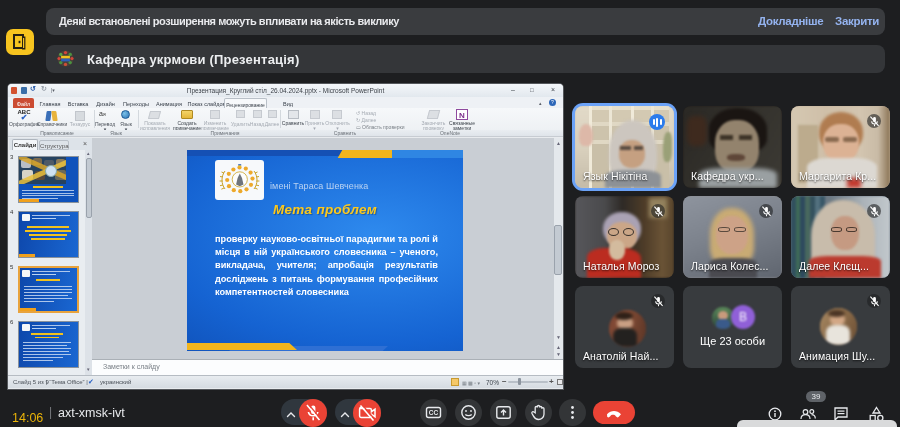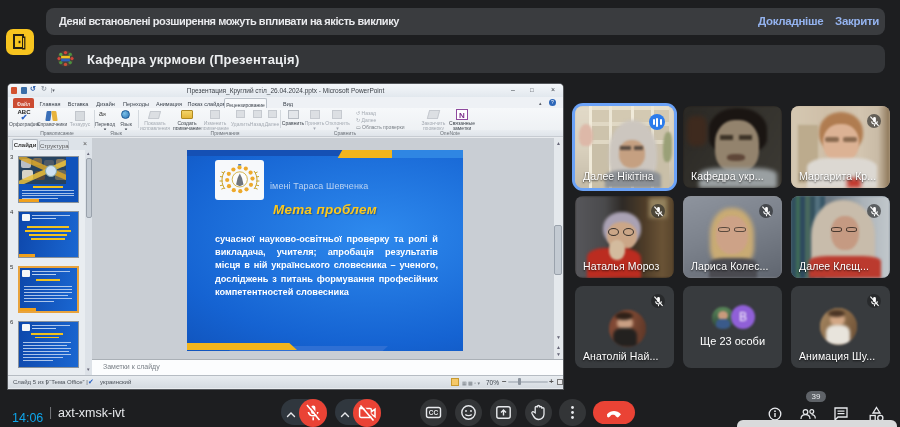--- a/index.html
+++ b/index.html
@@ -317,23 +317,23 @@
           <rect x="23.2" y="4.2" width="3" height="1.4" fill="#2d5fb8"></rect>
           <rect x="23.2" y="5.6" width="3" height="1.2" fill="#f2c21d"></rect>
         </svg>
       </div>
 
       <div class="abs" style="left:83px;top:31px;width:180px;font-size:9px;color:#b9d2f2;letter-spacing:0.1px;">імені Тараса Шевченка</div>
 
       <div class="abs" style="left:0px;top:52px;width:276px;text-align:center;font-size:13.5px;font-weight:bold;font-style:italic;color:#fdc91c;text-shadow:1px 1px 1px rgba(0,0,0,.3);letter-spacing:0.3px;">Мета проблем</div>
 
       <div class="abs" style="left:28px;top:83px;width:223px;font-size:9.2px;line-height:13.2px;font-weight:bold;color:#fff;">
-        <div style="text-align:justify;text-align-last:justify;">сучасної науково-освітньої проверку та ролі й</div>
+        <div style="text-align:justify;text-align-last:justify;">проверку науково-освітньої парадигми та ролі й</div>
+        <div style="text-align:justify;text-align-last:justify;">місця в ній українського словесника – ученого,</div>
         <div style="text-align:justify;text-align-last:justify;">викладача, учителя; апробація результатів</div>
-        <div style="text-align:justify;text-align-last:justify;">місця в ній українського словесника – ученого,</div>
         <div style="text-align:justify;text-align-last:justify;">досліджень з питань формування професійних</div>
         <div>компетентностей словесника</div>
       </div>
     </div>
   </div>
 
   <div class="tile abs" id="t1" style="left:575px; top:106px; box-shadow:0 0 0 3px #6ba2f7; background:#cfc6b8;">
     <div class="abs" style="left:0;top:0;width:99px;height:82px;background:linear-gradient(180deg,#e2dac8 0%,#d8cfbc 55%,#c4bba8 100%);"></div>
     <div class="abs" style="left:14px;top:0;width:80px;height:82px;background:
       linear-gradient(90deg,#f0ead9 0 3px,transparent 3px 20px,#ece6d5 20px 23px,transparent 23px 42px,#f0ead9 42px 45px,transparent 45px 62px,#ece6d5 62px 65px,transparent 65px),
@@ -343,21 +343,21 @@
     <div class="abs" style="left:34px;top:14px;width:48px;height:64px;background:#ccc6bf;border-radius:50% 50% 36% 36%;filter:blur(1.5px);"></div>
     <div class="abs" style="left:44px;top:34px;width:26px;height:28px;background:#c5a081;border-radius:46%;filter:blur(1px);"></div>
     <div class="abs" style="left:45px;top:40px;width:11px;height:4px;background:#5a4c42;filter:blur(1px);"></div>
     <div class="abs" style="left:59px;top:40px;width:9px;height:4px;background:#5a4c42;filter:blur(1px);"></div>
     <div class="abs" style="left:30px;top:64px;width:56px;height:18px;background:#8d9196;border-radius:35% 35% 0 0;filter:blur(1.5px);"></div>
     <div class="abs spk" style="right:9px;top:8px;width:16px;height:16px;border-radius:50%;background:#2c7cec;">
       <span style="position:absolute;left:3.5px;top:5px;width:2px;height:6px;background:#fff;border-radius:1px;"></span>
       <span style="position:absolute;left:7px;top:3.5px;width:2px;height:9px;background:#fff;border-radius:1px;"></span>
       <span style="position:absolute;left:10.5px;top:5px;width:2px;height:6px;background:#fff;border-radius:1px;"></span>
     </div>
-    <div class="name">Далее Нікітіна</div>
+    <div class="name">Язык Нікітіна</div>
   </div>
   <div class="tile abs" id="t2" style="left:683px; top:106px; background:#211d19;">
     <div class="abs" style="left:0;top:0;width:99px;height:82px;background:linear-gradient(120deg,#2a2824 0%,#33312c 45%,#3c3a34 100%);"></div>
     <div class="abs" style="left:4px;top:10px;width:20px;height:30px;background:#3e2a1e;border-radius:30%;filter:blur(2px);"></div>
     <div class="abs" style="left:26px;top:2px;width:58px;height:44px;background:#1a1512;border-radius:48% 48% 30% 30%;filter:blur(1.5px);"></div>
     <div class="abs" style="left:32px;top:14px;width:44px;height:52px;background:#93836d;border-radius:44% 44% 40% 40%;filter:blur(1.2px);"></div>
     <div class="abs" style="left:37px;top:29px;width:13px;height:5px;background:#3e3428;filter:blur(1px);"></div>
     <div class="abs" style="left:56px;top:29px;width:13px;height:5px;background:#3e3428;filter:blur(1px);"></div>
     <div class="abs" style="left:44px;top:48px;width:18px;height:7px;background:#5e4638;border-radius:40%;filter:blur(1.2px);"></div>
     <div class="abs" style="left:16px;top:62px;width:78px;height:20px;background:#9aa0a2;border-radius:30% 30% 0 0;filter:blur(2px);"></div>
@@ -475,21 +475,21 @@
           <g fill="#fff">
             <rect x="6.1" y="3" width="2.8" height="5.2" rx="1.4"></rect>
             <path d="M4.2 7.2 a3.3 3.3 0 0 0 6.6 0 l-1 0 a2.3 2.3 0 0 1 -4.6 0 z"></path>
             <rect x="7" y="10.4" width="1" height="1.8"></rect>
           </g>
           <line x1="3.4" y1="2.6" x2="11.6" y2="11.8" stroke="#fff" stroke-width="1.1"></line>
         </svg></div>
     <div class="name">Анимация Шу...</div>
   </div>
 
-  <div class="abs" style="left:12px; top:411px; font-size:12.5px; color:#0ea5e9;text-align:right;">14:06</div>
+  <div class="abs" style="left:12px; top:411px; font-size:12.5px; color:#eab308;text-align:right;">14:06</div>
   <div class="abs" style="left:49px; top:405px; font-size:12px; color:#777a7e;">|</div>
   <div class="abs" style="left:58px; top:406px; font-size:12.5px; color:#e8eaed;">axt-xmsk-ivt</div>
 
   <div class="abs" style="left:281px;top:399px;width:46px;height:26px;border-radius:13px;background:#30373e;"></div>
   <div class="abs" style="left:286px;top:406px;width:10px;height:10px;">
     <svg width="10" height="10" viewBox="0 0 10 10">
         <path d="M1.5 6.5 L5 3 L8.5 6.5" stroke="#e8eaed" stroke-width="1.4" fill="none" stroke-linecap="round"></path>
       </svg>
   </div>
   <div class="cbtn red abs" style="left:299px;top:398.5px;width:28px;height:28px;">

